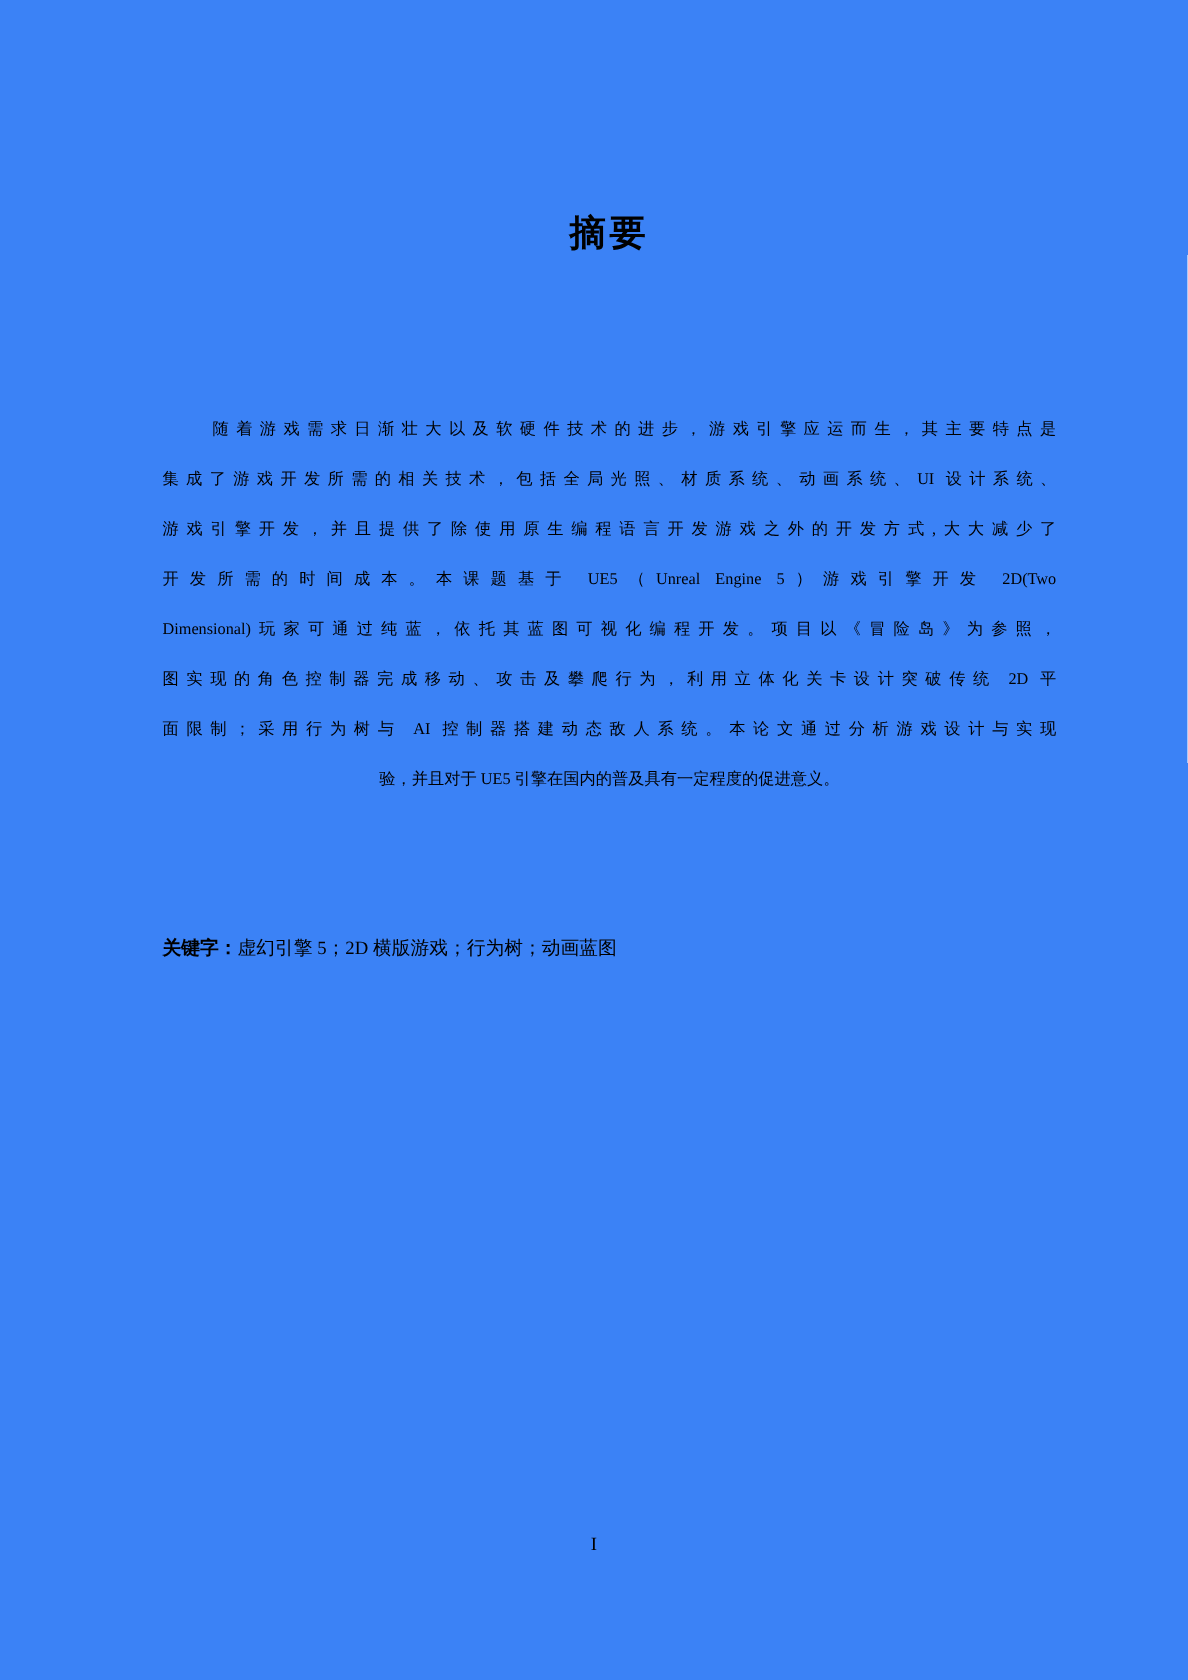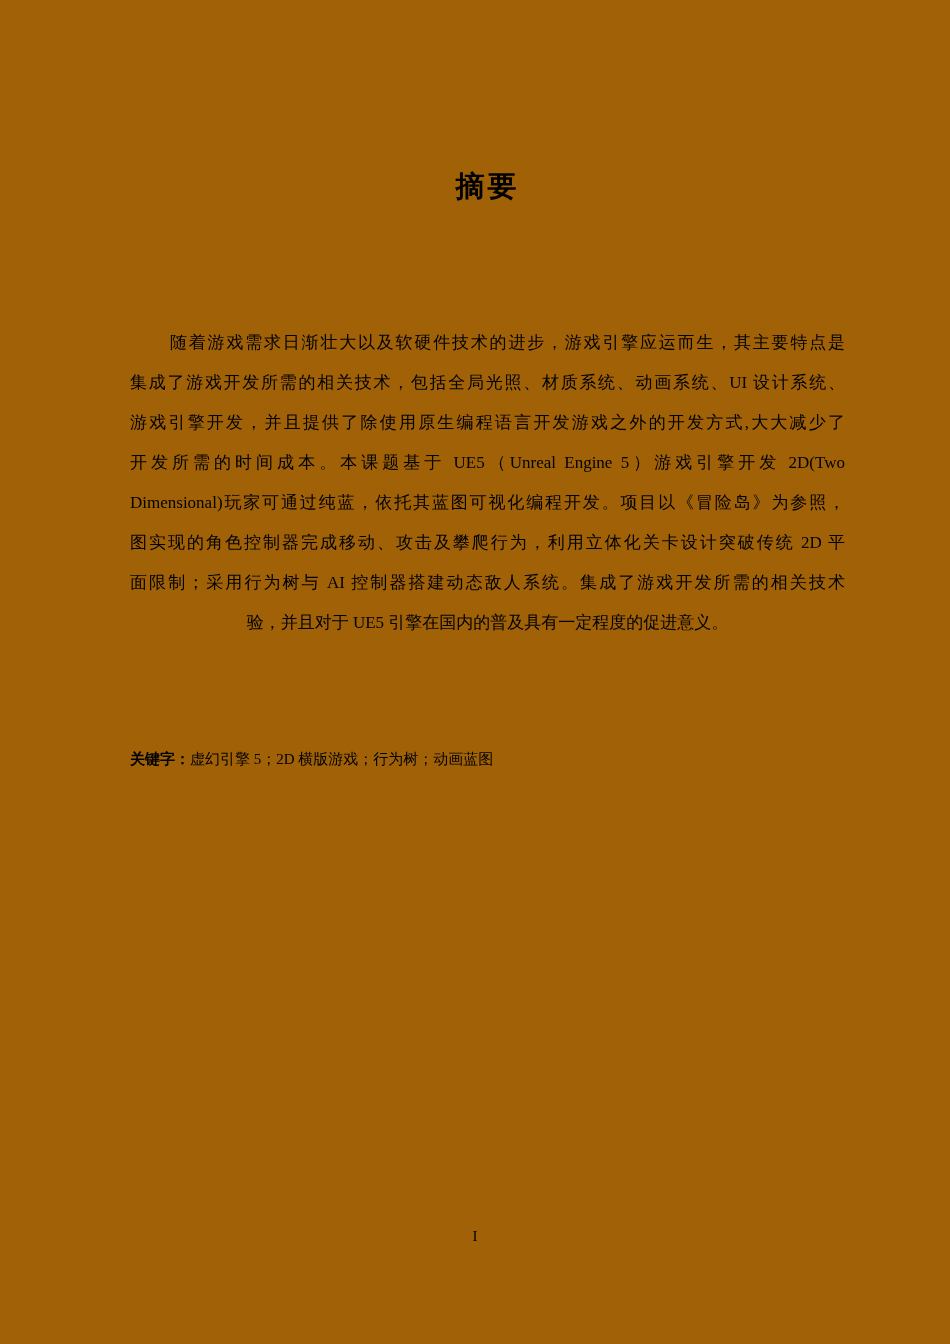--- a/index.html
+++ b/index.html
@@ -4,21 +4,21 @@
 <style>
   html, body {
     margin: 0;
     padding: 0;
     background: #ffffff;
   }
   .page {
     position: relative;
     width: 950px;
     height: 1344px;
-    background: #a16207;
+    background: #3b82f6;
     color: #000000;
     font-family: "Liberation Serif", "DejaVu Serif", serif;
     overflow: hidden;
   }
   .doc-title {
     position: absolute;
     top: 167px;
     left: 130px;
     width: 715px;
     margin: 0;
@@ -29,21 +29,21 @@
     letter-spacing: 3px;
   }
   .body-text {
     position: absolute;
     top: 323px;
     left: 130px;
     width: 715px;
   }
   .line {
     margin: 0;
-    font-size: 17px;
+    font-size: 13px;
     line-height: 40px;
     text-align: justify;
     text-align-last: justify;
     white-space: nowrap;
   }
   .line.indent {
     text-indent: 40px;
   }
   .line.line-last {
     text-align: center;
@@ -76,21 +76,21 @@
 
   <h1 class="doc-title">摘要</h1>
 
   <div class="body-text">
     <p class="line indent">随着游戏需求日渐壮大以及软硬件技术的进步，游戏引擎应运而生，其主要特点是</p>
     <p class="line">集成了游戏开发所需的相关技术，包括全局光照、材质系统、动画系统、UI 设计系统、</p>
     <p class="line">游戏引擎开发，并且提供了除使用原生编程语言开发游戏之外的开发方式,大大减少了</p>
     <p class="line">开发所需的时间成本。本课题基于 UE5（Unreal Engine 5）游戏引擎开发 2D(Two</p>
     <p class="line">Dimensional)玩家可通过纯蓝，依托其蓝图可视化编程开发。项目以《冒险岛》为参照，</p>
     <p class="line">图实现的角色控制器完成移动、攻击及攀爬行为，利用立体化关卡设计突破传统 2D 平</p>
-    <p class="line">面限制；采用行为树与 AI 控制器搭建动态敌人系统。集成了游戏开发所需的相关技术</p>
+    <p class="line">面限制；采用行为树与 AI 控制器搭建动态敌人系统。本论文通过分析游戏设计与实现</p>
     <p class="line line-last">验，并且对于 UE5 引擎在国内的普及具有一定程度的促进意义。</p>
   </div>
 
   <div class="keywords">
     <span class="kw-label">关键字：</span><span>虚幻引擎 5；2D 横版游戏；行为树；动画蓝图</span>
   </div>
 
   <div class="page-number">I</div>
 
 </div>

